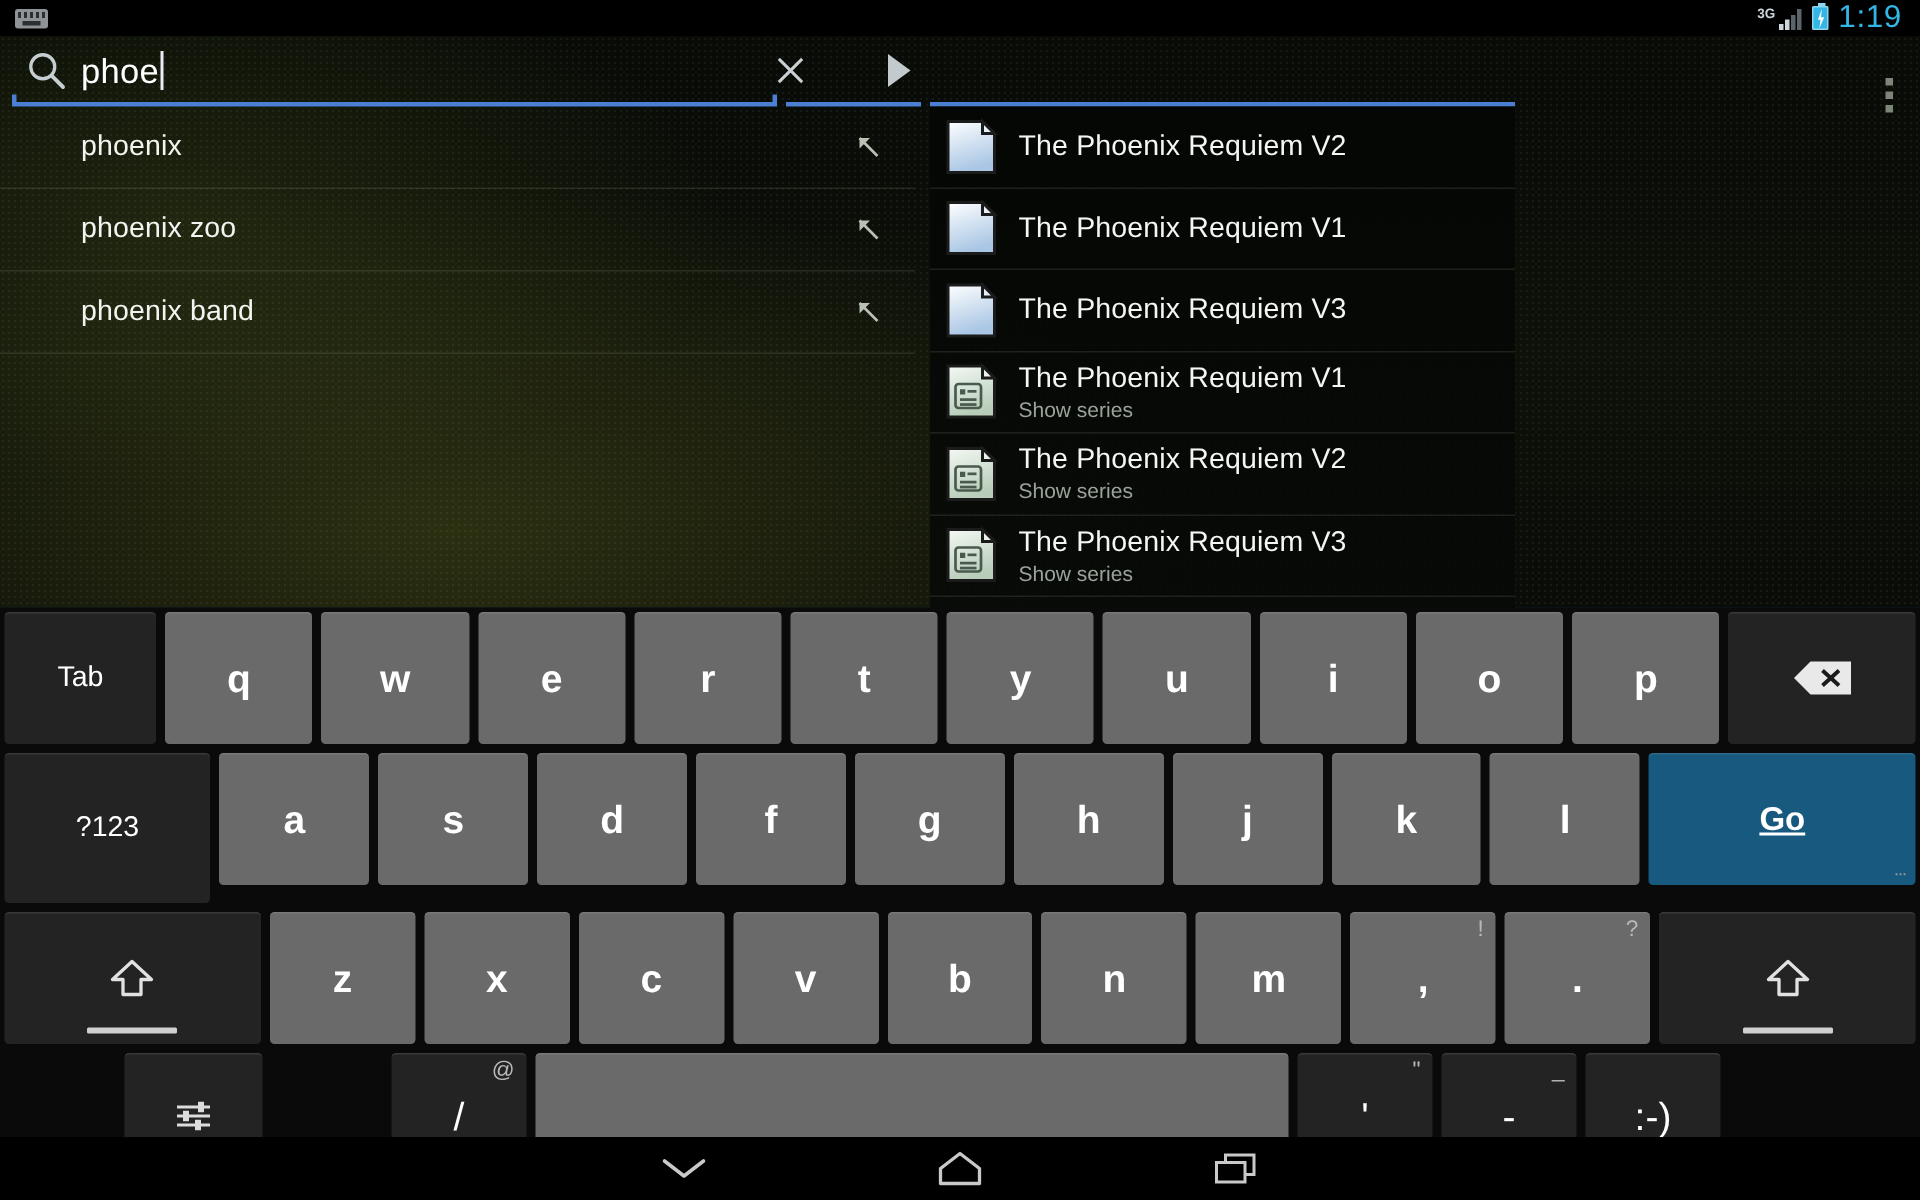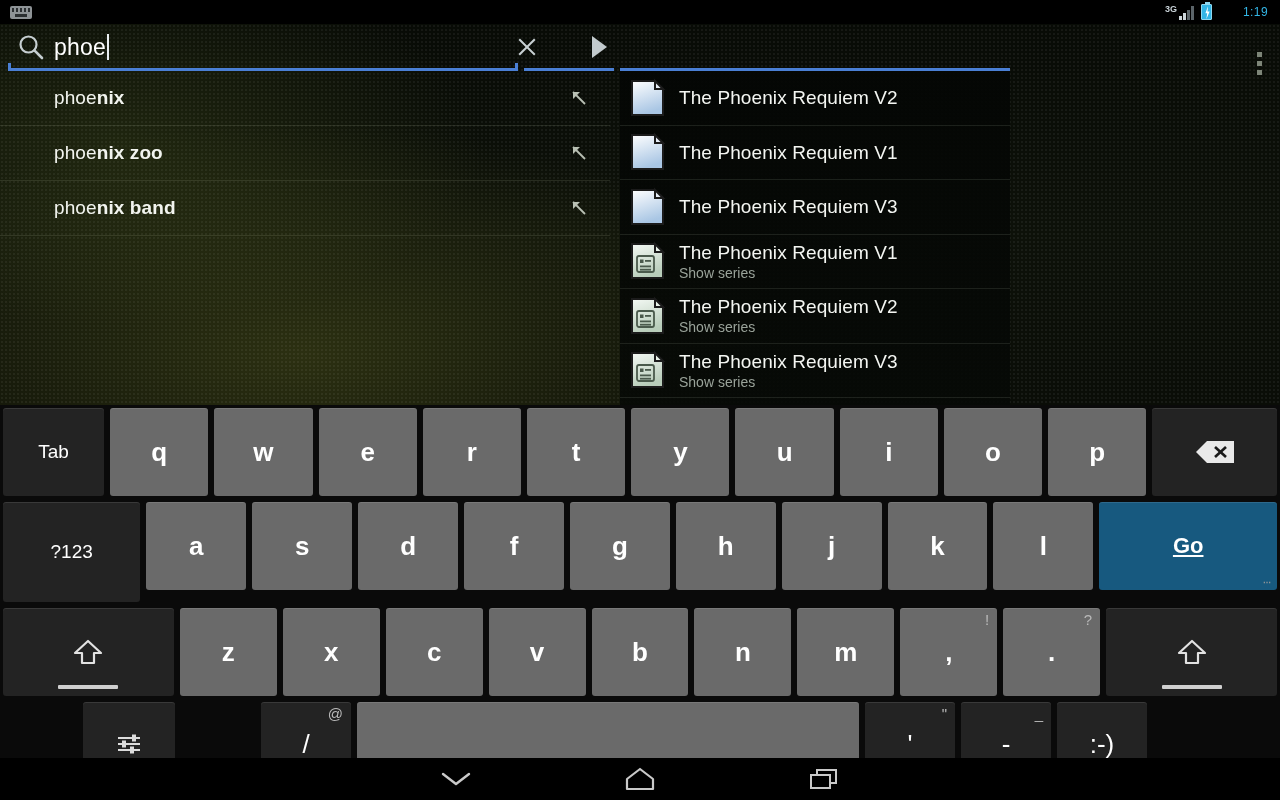--- a/index.html
+++ b/index.html
@@ -47,21 +47,21 @@
     background:#33b5e5; border:1px solid #8fd7ef; border-radius:1px;
   }
   .batt::before {
     content:""; position:absolute; left:3px; top:-3px; width:5px; height:2px; background:#8fd7ef;
   }
   .batt-bolt {
     position:absolute; left:2px; top:1px; width:7px; height:13px;
     background:#fff;
     clip-path:polygon(58% 0,20% 55%,45% 55%,34% 100%,80% 42%,50% 42%);
   }
-  .clock { font-size:12px; color:#33b5e5; letter-spacing:0.4px;margin-left:24px; }
+  .clock { font-size:21px; color:#33b5e5; letter-spacing:0.4px; }
 
   
   .app-area {
     position:absolute; left:0; top:24px; width:1280px; height:381px;
     background:
       radial-gradient(ellipse 700px 320px at 300px 330px, rgba(120,126,40,0.30) 0%, rgba(0,0,0,0) 72%),
       radial-gradient(ellipse 520px 260px at 120px 120px, rgba(56,66,24,0.45) 0%, rgba(0,0,0,0) 70%),
       linear-gradient(to bottom,#080b06 0%,#0d1109 55%,#0a0d07 100%),
       #07090a;
   }
@@ -138,21 +138,21 @@
   .suggest-panel {
     position:absolute; left:0; top:47px; width:610px; height:300px;
   }
   .suggest-row {
     position:relative; height:55px; display:flex; align-items:center;
     border-bottom:1px solid rgba(190,200,170,0.14);
   }
   .suggest-text {
     margin-left:54px; font-size:19px; color:#f2f4ef; letter-spacing:0.1px;
   }
-  .suggest-text b { font-weight:bold; }
+  .suggest-text b { font-weight:normal; }
   .suggest-text span.pre { font-weight:normal; }
   .fill-arrow {
     position:absolute; right:22px; top:50%; margin-top:-9px;
     width:18px; height:18px;
   }
 
   
   .results-panel {
     position:absolute; left:620px; top:47px; width:390px; height:348px;
     background:linear-gradient(to bottom, rgba(4,6,4,0.92), rgba(6,9,6,0.88));

